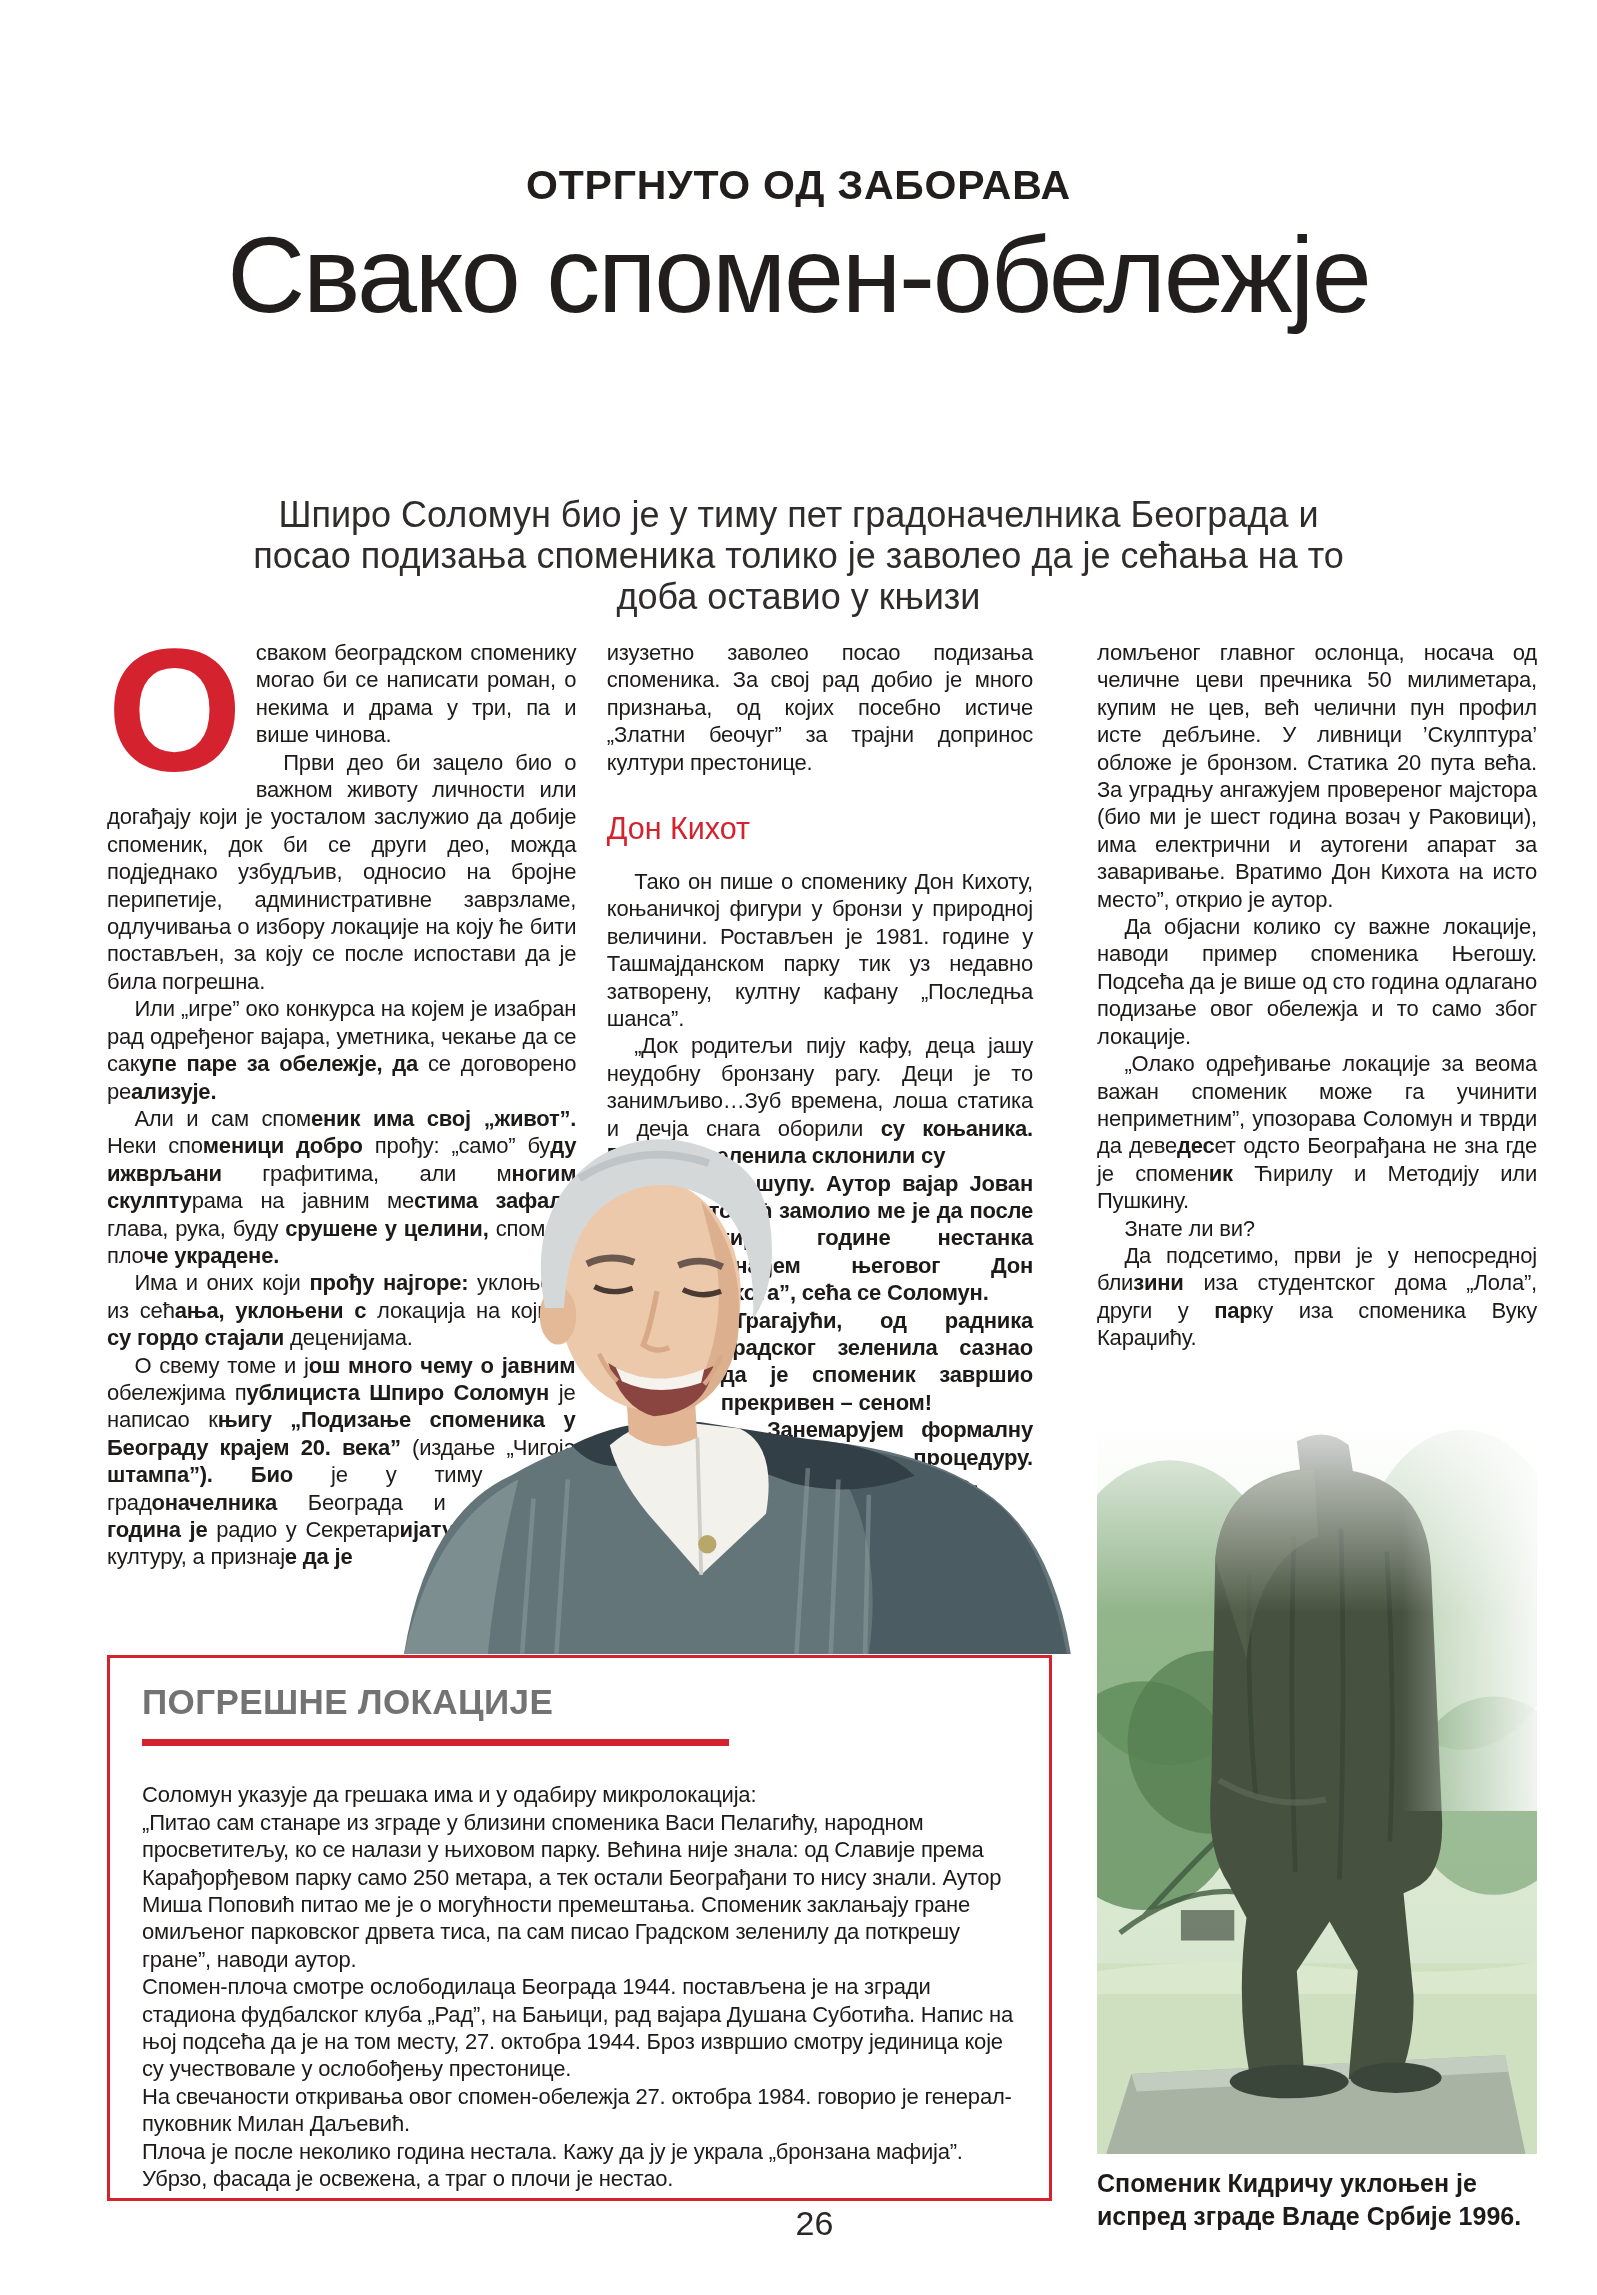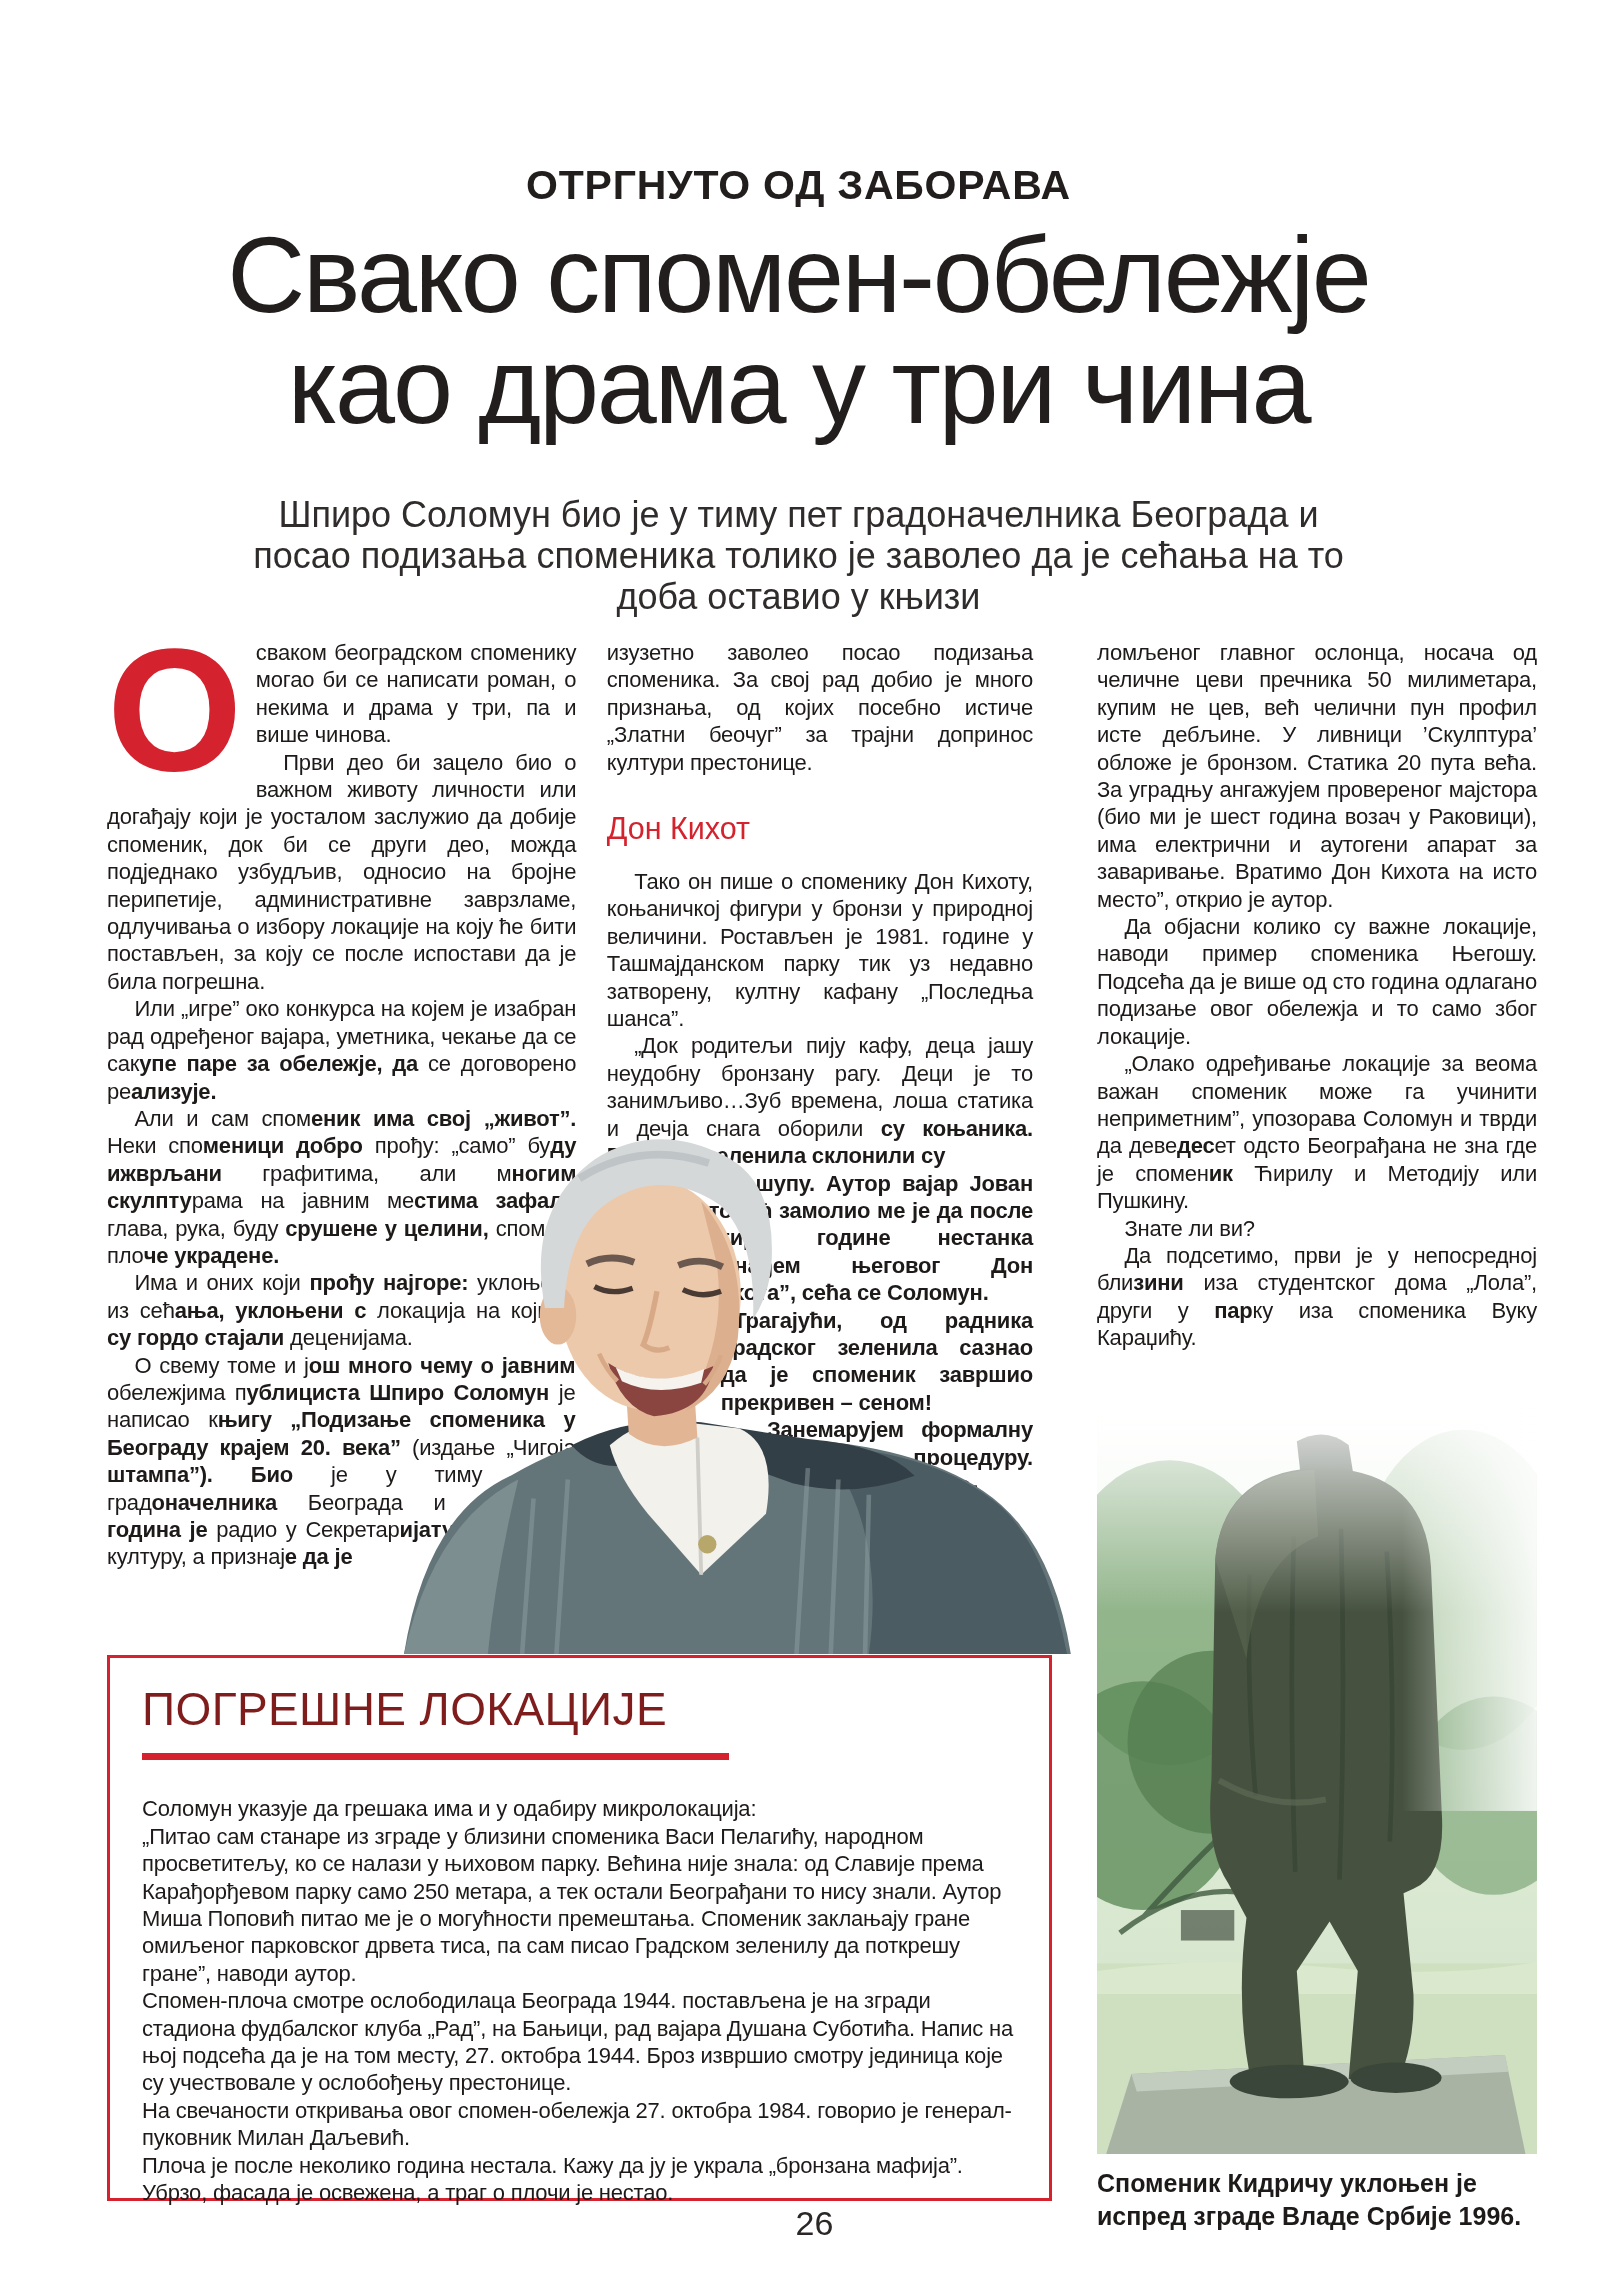--- a/index.html
+++ b/index.html
@@ -60,39 +60,38 @@
   .statue-cap{
     font-weight:bold;font-size:25px;line-height:33px;margin-top:10.7px;
     text-align:left;text-indent:0;
   }
   .infobox{
     position:absolute;left:107px;top:1655px;width:945px;height:546px;
     border:3.8px solid var(--red);background:#fff;box-sizing:border-box;
     padding:24.4px 32px;z-index:2;
   }
   .infobox-title{
-    font-size:46px;font-weight:normal;letter-spacing:0.4px;margin:0 0 17px 0;color:#7f1d1d;
+    font-size:35px;font-weight:bold;letter-spacing:0.4px;margin:0 0 17px 0;color:#737373;
   }
   .infobox-rule{width:587px;height:6.9px;background:var(--red);margin:0 0 35px 0;}
   .infobox p{font-size:22px;line-height:27.4px;margin:0;text-align:left;letter-spacing:-0.2px;}
   .pageno{
     position:absolute;top:2204px;left:16px;width:100%;text-align:center;
     font-size:34px;color:#2a2726;
   }
 </style>
 </head>
 <body>
 
 <div class="page">
 
   <div class="kicker">ОТРГНУТО ОД ЗАБОРАВА</div>
 
   <div class="headline">
     <div>Свако спомен-обележје</div>
-    <div>као драма у три чина</div>
   </div>
 
   <div class="lede">Шпиро Соломун био је у тиму пет градоначелника Београда и посао подизања споменика толико је заволео да је сећања на то доба оставио у књизи</div>
 
   <div class="portrait">
     <svg width="709" height="567" viewBox="0 0 930 744" xmlns="http://www.w3.org/2000/svg">
 
       <path d="M30 744 Q60 560 170 510 Q240 470 300 458 L420 470 L540 462 Q700 470 790 530 Q880 590 905 744 Z" fill="#64757a"></path>
       <path d="M30 744 Q70 570 180 515 Q150 640 140 744 Z" fill="#7d8e90"></path>
       <path d="M560 468 Q720 478 800 540 Q870 590 900 744 L640 744 Q660 600 600 500 Z" fill="#4c5c63"></path>

